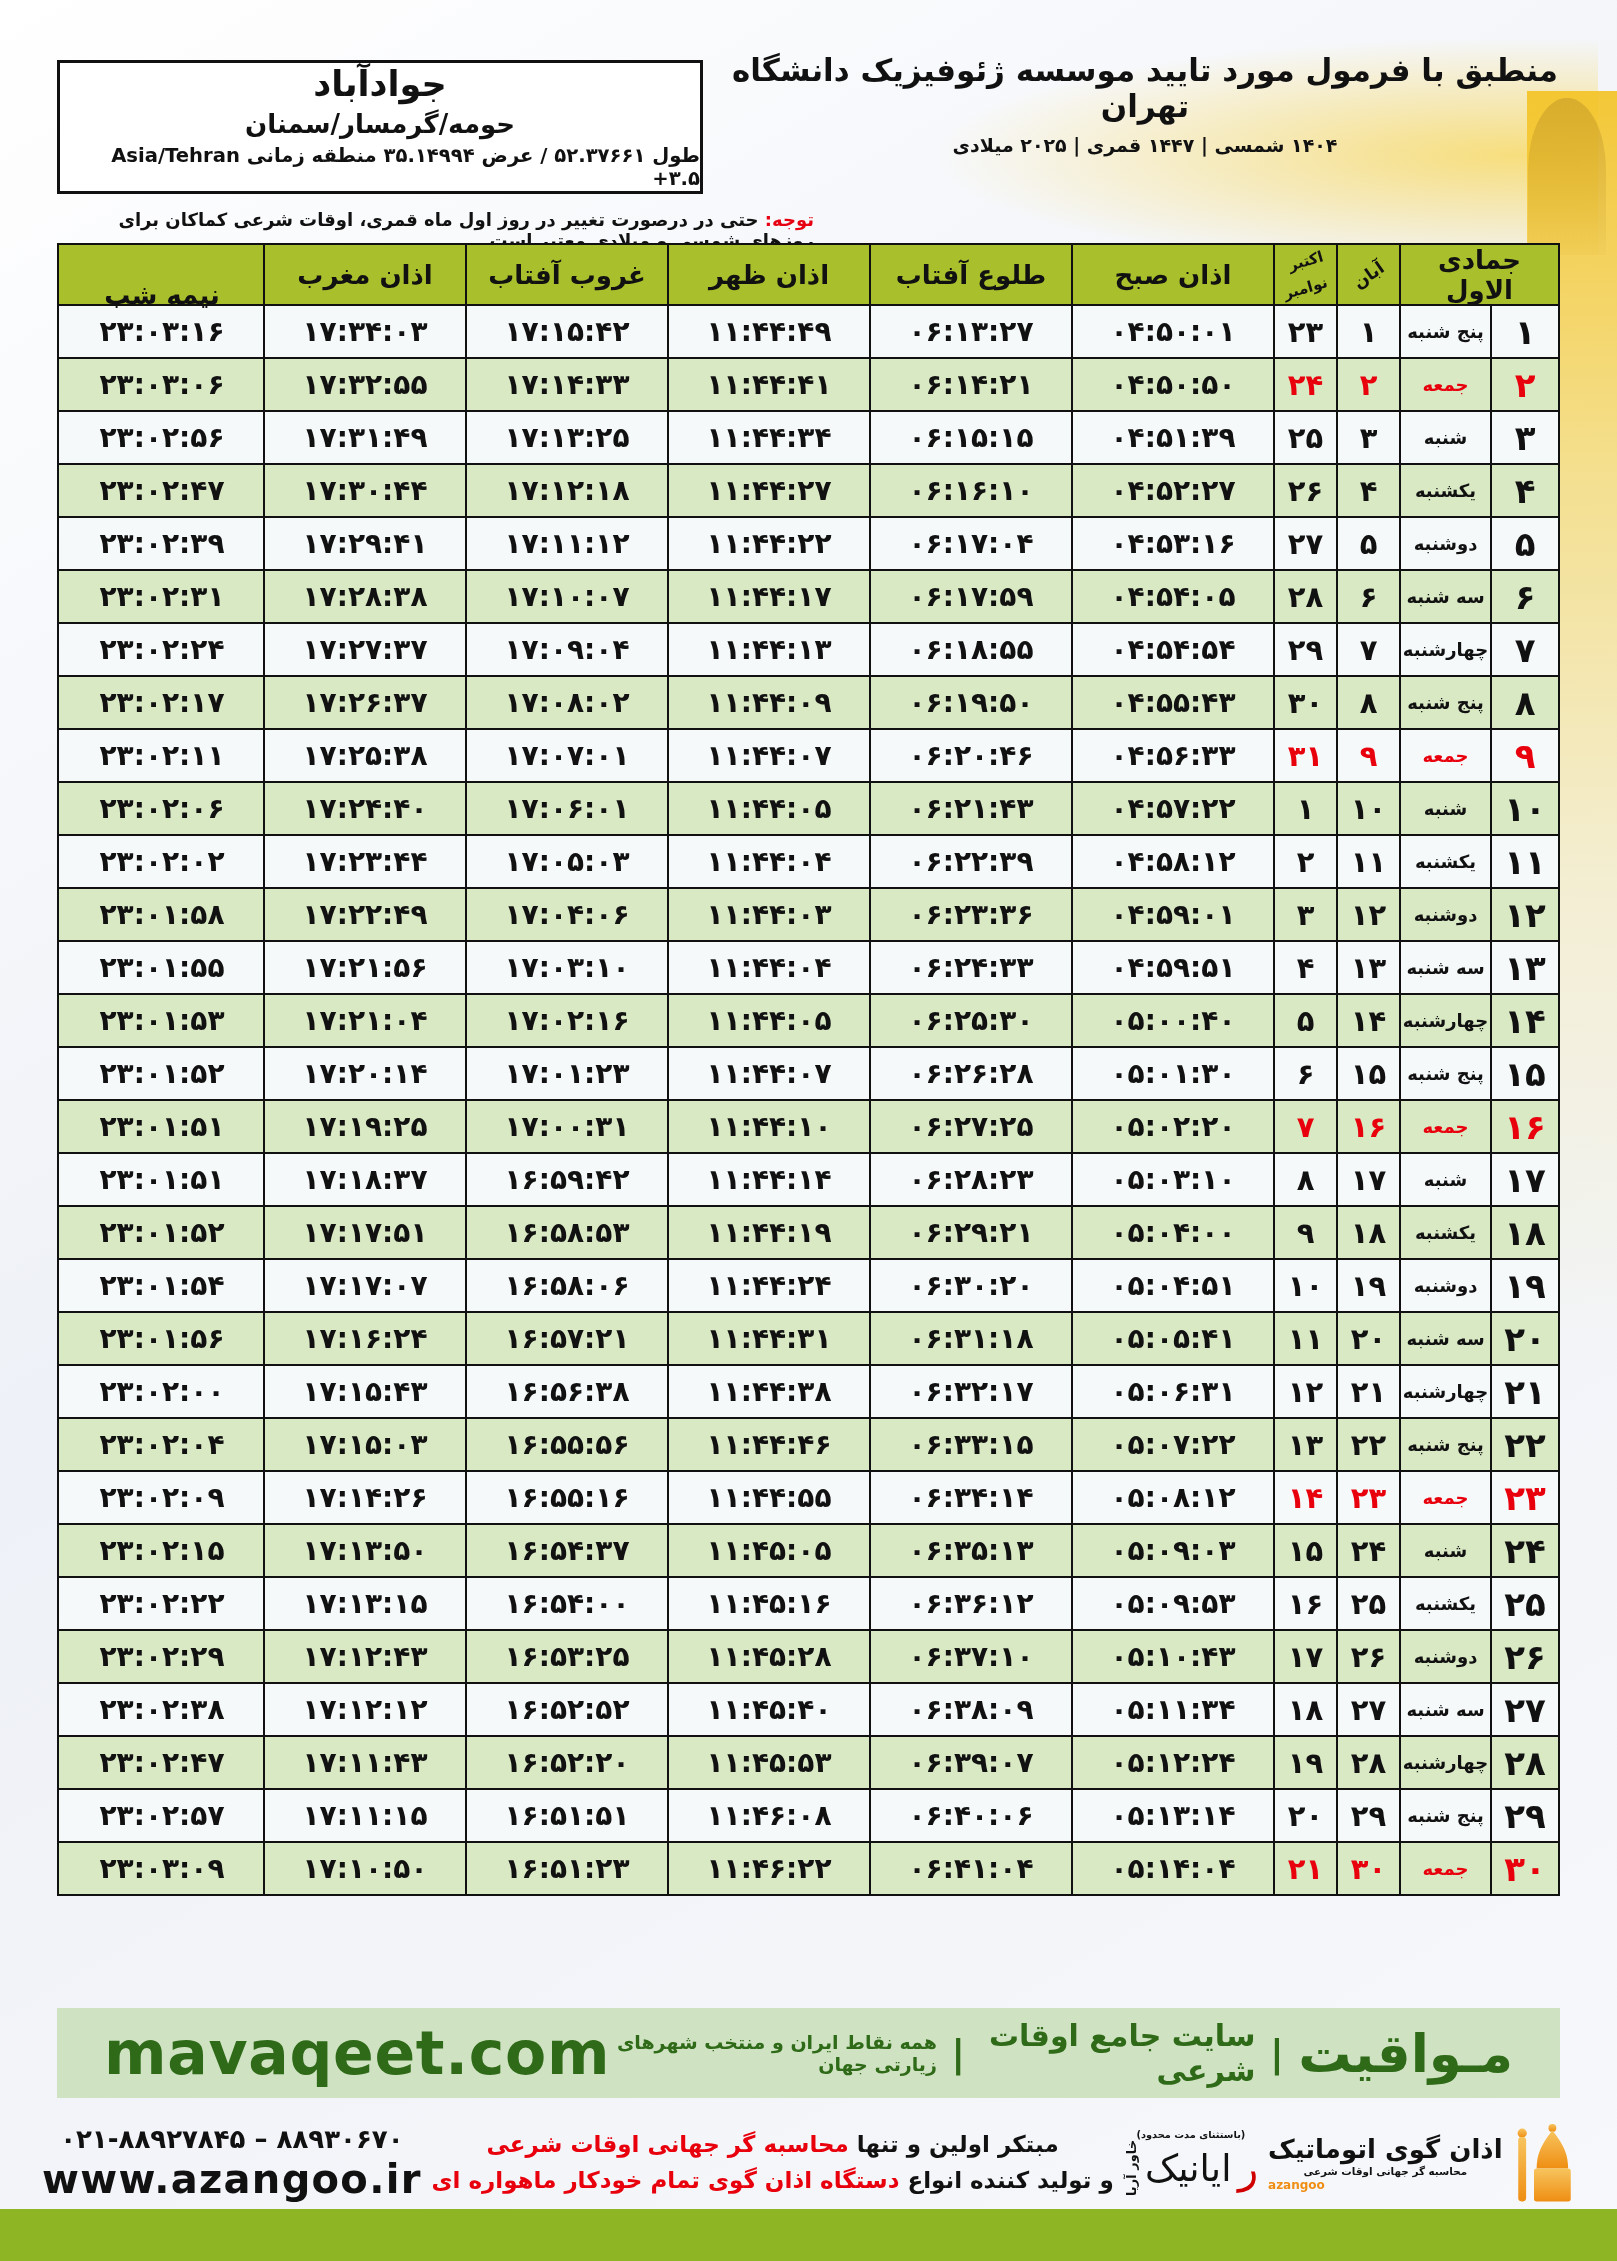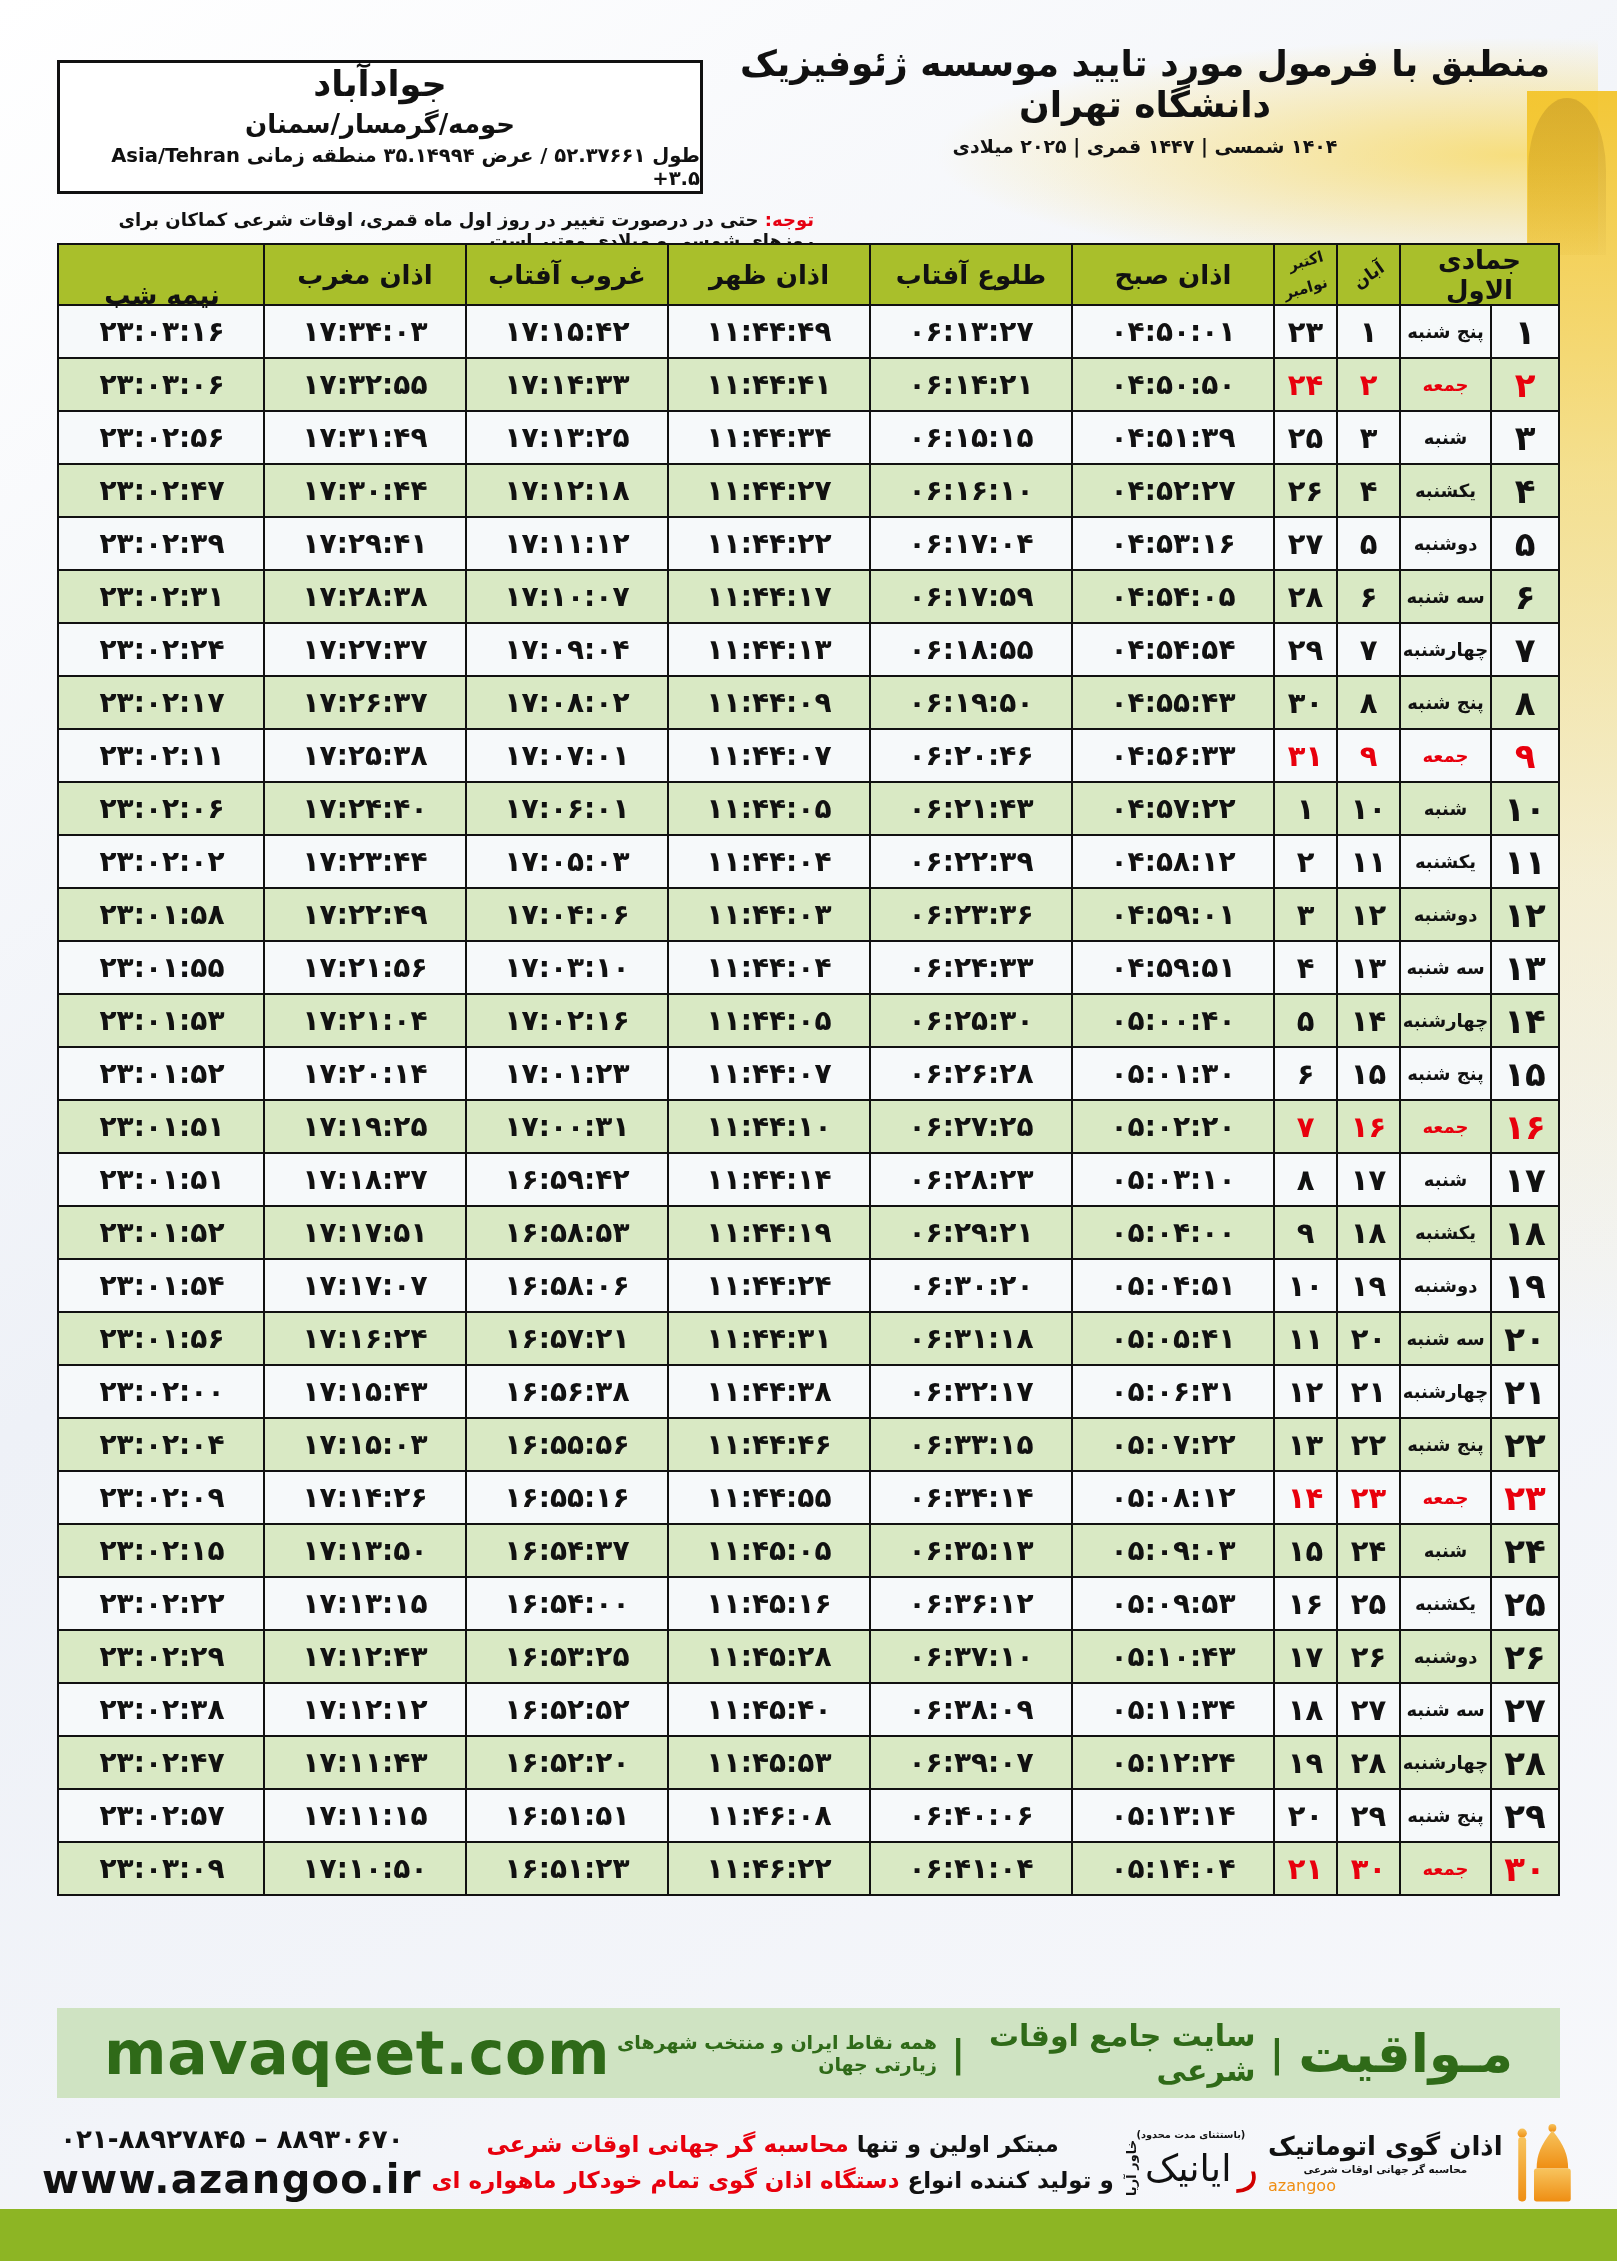--- a/index.html
+++ b/index.html
@@ -22,21 +22,21 @@
   .loc-box{position:absolute;left:57px;top:60px;width:646px;height:134px;border:3.3px solid #111;
     background:rgba(255,255,255,.93);display:flex;flex-direction:column;align-items:center;
     justify-content:center;gap:5.2px;direction:rtl;z-index:2;box-sizing:border-box;}
   .loc-name{font-size:35px;font-weight:800;}
   .loc-region{font-size:26px;font-weight:700;}
   .loc-coords{font-size:19.6px;font-weight:700;}
 
   
   .title-block{position:absolute;right:39px;top:43px;width:868px;text-align:center;direction:rtl;z-index:2;}
   .title{font-size:55px;font-weight:800;line-height:1.1;}
-  .subtitle{font-size:36px;font-weight:700;}
+  .subtitle{font-size:31px;font-weight:700;margin-top:9px;}
   .dates{font-size:19px;font-weight:600;margin-top:10.4px;}
 
   
   .notice{position:absolute;left:57px;top:209px;width:757px;direction:rtl;text-align:right;
     font-size:18px;font-weight:700;z-index:2;}
   .notice-label{color:#e60012;}
 
   
   .cal{position:absolute;left:57px;top:243px;width:1503px;border:2.6px solid #111;direction:rtl;
     z-index:2;background:#fff;box-sizing:border-box;}
@@ -89,21 +89,21 @@
   .rayanik{direction:rtl;text-align:center;position:relative;}
   .ray-small{font-size:9.8px;font-weight:600;}
   .ray-row{display:flex;align-items:center;gap:6.5px;direction:rtl;}
   .ray-main{font-size:37px;font-weight:400;}
   .ray-r{color:#d10000;font-size:42px;}
   .ray-side{font-size:13px;font-weight:700;writing-mode:vertical-rl;transform:rotate(180deg);}
   .azangoo{display:flex;align-items:center;gap:10.4px;direction:rtl;}
   .az-text{text-align:center;}
   .az-title{font-size:26px;font-weight:800;}
   .az-tag{font-size:10.4px;font-weight:600;margin-top:1.3px;}
-  .az-latin{font-size:16px;font-weight:400;color:#ef8e13;text-align:left;direction:ltr;margin-top:1.3px;}
+  .az-latin{font-size:12px;font-weight:700;color:#ef8e13;text-align:left;direction:ltr;margin-top:1.3px;}
 
   .bottom-bar{position:absolute;left:0;top:2209px;width:1618px;height:52px;background:#8db524;z-index:2;}
 </style>
 </head>
 <body>
 
 <div class="art-title"></div>
 <div class="art-right"></div>
 <div class="art-dome"></div>
 

